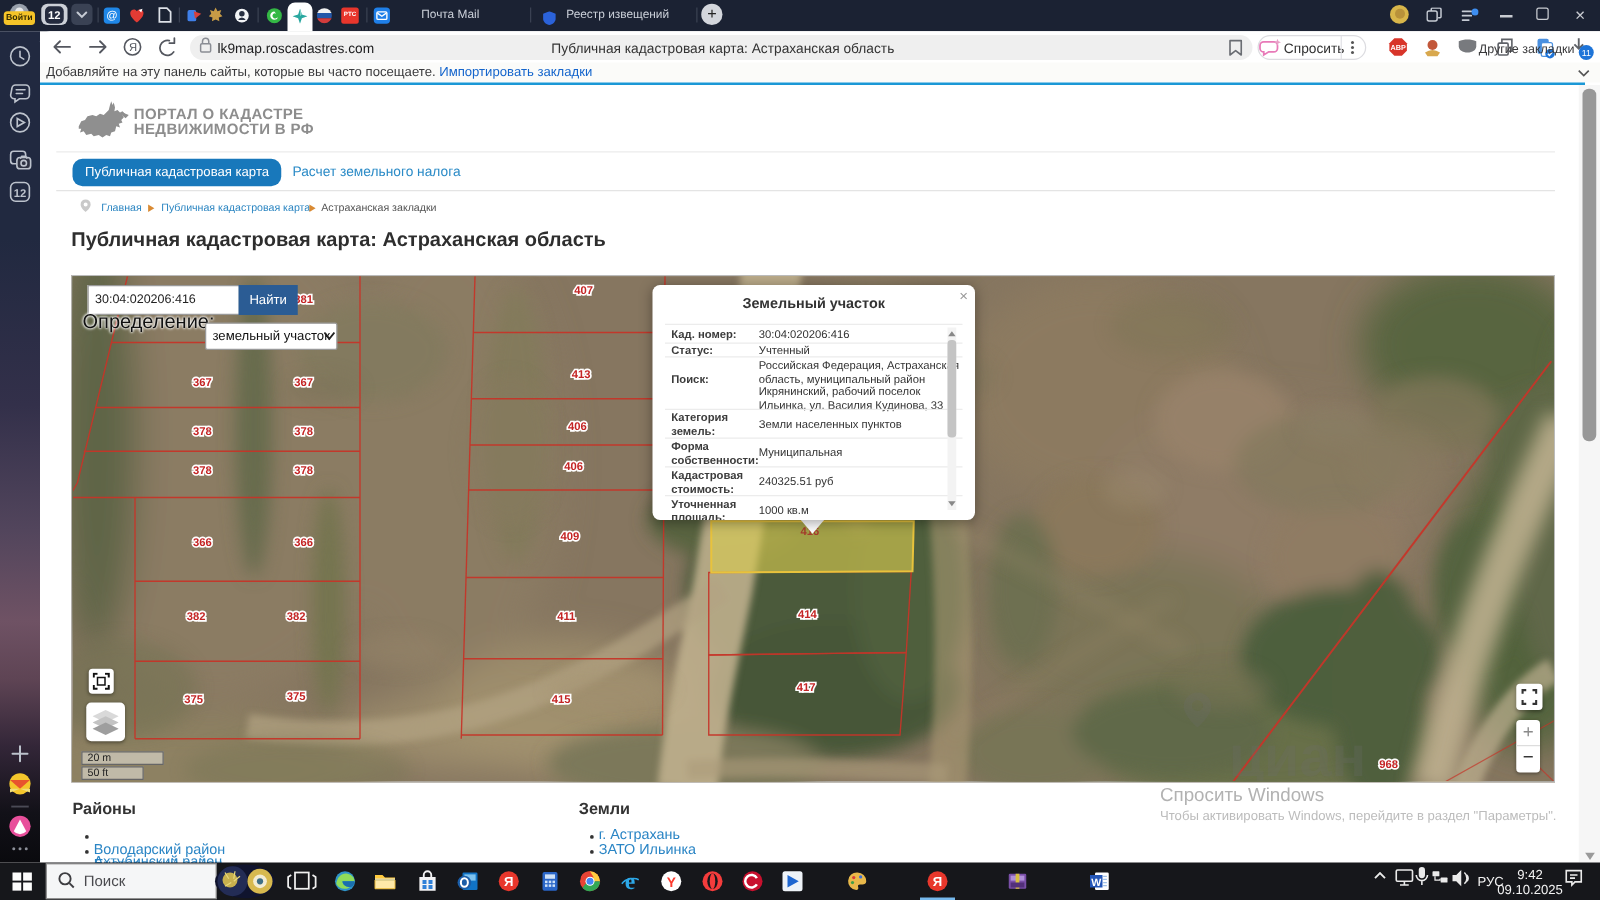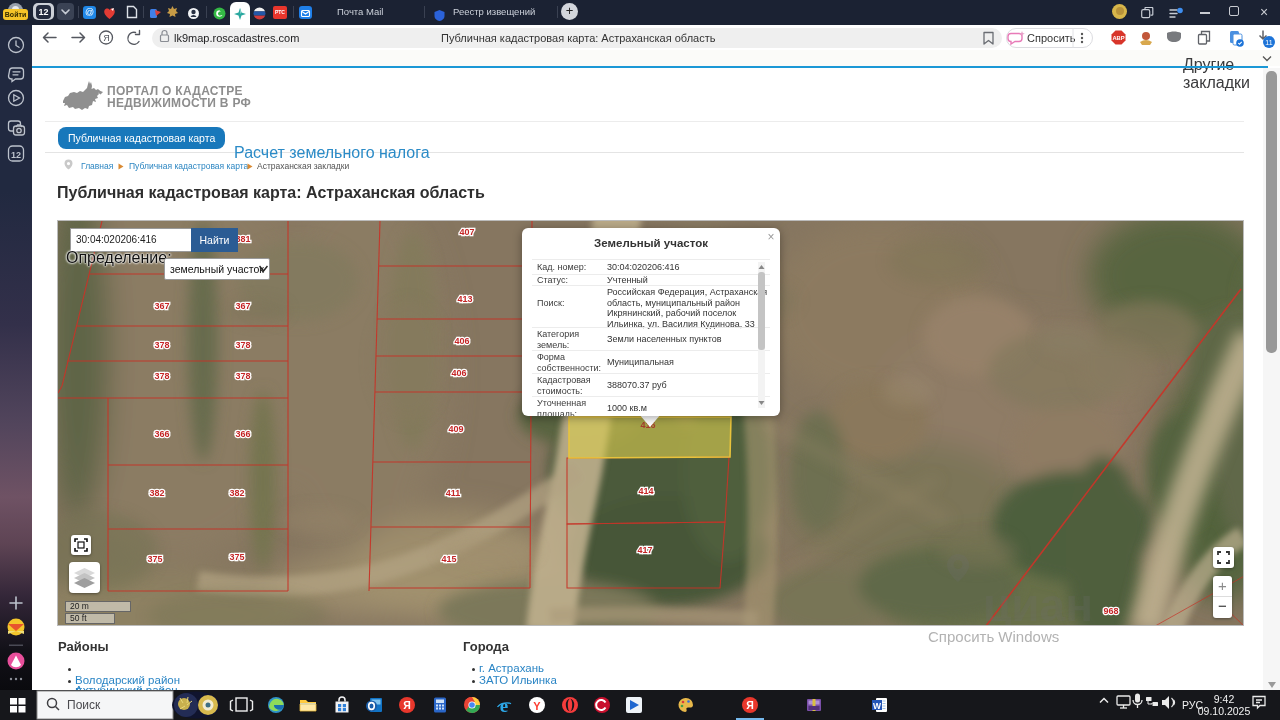--- a/index.html
+++ b/index.html
@@ -8,21 +8,21 @@
  font-family:"Liberation Sans",sans-serif;}
 .abs{position:absolute}
 #root{position:relative;width:1280px;height:720px;overflow:hidden;background:#fff}
 .tabtxt{font-size:9.5px;color:#ccd1da;white-space:nowrap}
 .ico13{width:13px;height:13px;border-radius:3px}
 .vsep{width:1px;height:12px;background:#3a4152;top:6px}
 a{text-decoration:none}
 .crumb{font-size:8.5px}
 .flink{font-size:11.5px;color:#2a85c5}
 .maplbl{font-size:9px;font-weight:bold;fill:#c42525;stroke:#ffffff;stroke-width:2.6px;paint-order:stroke;text-anchor:middle}
-.poplab{font-size:9px;font-weight:normal;color:#3c3c3c;white-space:nowrap}
+.poplab{font-size:9px;font-weight:bold;color:#3c3c3c;white-space:nowrap}
 .popval{font-size:9px;color:#333;white-space:nowrap}
 .popsep{left:10px;width:238px;height:1px;background:#ececec}
 </style>
 </head>
 <body>
 <div id="root">
 
 <div class="abs" style="left:0;top:0;width:1280px;height:25px;background:#1b2233"></div>
 
 <div class="abs" style="left:8px;top:3px;width:15px;height:15px;border-radius:50%;background:#98a0ac"></div>
@@ -188,35 +188,36 @@
       <circle cx="1208" cy="18" r="3.8" fill="#1e74d8"></circle>
       <path d="M1206.3 18 l1.2 1.3 2.2-2.4" stroke="#fff" stroke-width="1.1" fill="none"></path>
  <g stroke="#5f6268" stroke-width="1.5" fill="none">
         <path d="M1231 5.5 v8 M1227.5 10.5 l3.5 3.5 3.5-3.5"></path>
       </g>
  <circle cx="1237" cy="17" r="6" fill="#1e74d8"></circle>
       <text x="1237" y="19.5" font-size="7" fill="#fff" text-anchor="middle" font-family="Liberation Sans">11</text>
 </svg>
 
 <div class="abs" style="left:32px;top:50px;width:1248px;height:16px;background:#fbfbf9"></div>
-<div class="abs" style="left:1183px;top:56px;font-size:16px;color:#3a3a3c">Другие закладки</div>
+<div class="abs" style="left:37px;top:52px;font-size:10.5px;color:#3a3a3c">Добавляйте на эту панель сайты, которые вы часто посещаете. <a class="abs" style="position:static;color:#1565cc">Импортировать закладки</a></div>
+<div class="abs" style="left:1183px;top:34px;font-size:10px;color:#3a3a3c">Другие закладки</div>
 <svg class="abs" style="left:1262px;top:55px" width="10" height="8">
       <path d="M1 1.5 L5 5.5 L9 1.5" stroke="#555" stroke-width="1.3" fill="none"></path>
     </svg>
 <div class="abs" style="left:32px;top:66px;width:1236px;height:2px;background:#1b98d6"></div>
 
 <svg class="abs" style="left:62px;top:80px" width="42" height="33" viewBox="0 0 42 33">
  <path fill="#8f8f8f" d="M1 21 L3 17 L6 16 L8 13 L12 12 L15 13 L18 11 L21 12 L23 10 L25 8 L26 4 L27 1 L28 4 L29 2 L30 6 L29.5 9 L32 8 L34 10 L36 9 L38 11 L36 12 L37 14 L35 16 L36 18 L33 19 L34 22 L31 21 L30 25 L27 26 L26 29 L23 28 L20 30 L17 28 L13 29 L11 27 L7 28 L5 25 L2 26 L3 23 L1 23 Z"></path>
  <path fill="#8f8f8f" d="M36 10 l5 2 -2.5 2.5 -2.5 -2Z"></path>
 </svg>
 <div class="abs" style="left:107px;top:86px;font-size:12px;font-weight:bold;color:#8d8d8d;line-height:11.5px;letter-spacing:.3px">ПОРТАЛ О КАДАСТРЕ<br>НЕДВИЖИМОСТИ В РФ</div>
 <div class="abs" style="left:45px;top:121px;width:1199px;height:1px;background:#ececec"></div>
 <div class="abs" style="left:45px;top:152px;width:1199px;height:1px;background:#e4e4e4"></div>
 <div class="abs" style="left:58px;top:127px;height:22px;border-radius:8px;background:#1878bb;color:#fff;font-size:10.5px;line-height:22px;padding:0 10px">Публичная кадастровая карта</div>
-<div class="abs" style="left:234px;top:144px;font-size:16px;color:#2b8bc7">Расчет земельного налога</div>
+<div class="abs" style="left:234px;top:132px;font-size:11px;color:#2b8bc7">Расчет земельного налога</div>
 
 <svg class="abs" style="left:64px;top:159px" width="9" height="11">
       <path d="M4.5 0.5 a4 4 0 0 1 4 4 c0 3 -4 6 -4 6 c0 0 -4 -3 -4 -6 a4 4 0 0 1 4 -4Z M4.5 3 a1.6 1.6 0 1 0 0 3.2 a1.6 1.6 0 0 0 0 -3.2Z" fill="#c9c9c9" fill-rule="evenodd"></path>
     </svg>
 <div class="abs crumb" style="left:81px;top:161px;color:#2c86c2">Главная</div>
 <svg class="abs" style="left:118px;top:163px" width="6" height="7">
       <path d="M0.5 0.5 L5.5 3.5 L0.5 6.5Z" fill="#d98a33"></path>
     </svg>
 <div class="abs crumb" style="left:129px;top:161px;color:#2c86c2">Публичная кадастровая карта</div>
 <svg class="abs" style="left:247px;top:163px" width="6" height="7">
@@ -412,21 +413,21 @@
         <div class="abs popval" style="left:85px;top:34px">30:04:020206:416</div>
  <div class="abs poplab" style="left:15px;top:47px">Статус:</div>
         <div class="abs popval" style="left:85px;top:47px">Учтенный</div>
  <div class="abs poplab" style="left:15px;top:70px">Поиск:</div>
         <div class="abs popval" style="left:85px;top:59px;line-height:10.5px">Российская Федерация, Астраханская<br>область, муниципальный район<br>Икрянинский, рабочий поселок<br>Ильинка, ул. Василия Кудинова, 33</div>
  <div class="abs poplab" style="left:15px;top:101px;line-height:10.5px">Категория<br>земель:</div>
         <div class="abs popval" style="left:85px;top:106px">Земли населенных пунктов</div>
  <div class="abs poplab" style="left:15px;top:124px;line-height:10.5px">Форма<br>собственности:</div>
         <div class="abs popval" style="left:85px;top:129px">Муниципальная</div>
  <div class="abs poplab" style="left:15px;top:147px;line-height:10.5px">Кадастровая<br>стоимость:</div>
-        <div class="abs popval" style="left:85px;top:152px">388070.37 руб</div>
+        <div class="abs popval" style="left:85px;top:152px">240325.51 руб</div>
  <div class="abs poplab" style="left:15px;top:170px;line-height:10.5px">Уточненная<br>площадь:</div>
         <div class="abs popval" style="left:85px;top:175px">1000 кв.м</div>
  <div class="abs popsep" style="top:31px"></div>
  <div class="abs popsep" style="top:46px"></div>
  <div class="abs popsep" style="top:57px"></div>
  <div class="abs popsep" style="top:99px"></div>
  <div class="abs popsep" style="top:122px"></div>
  <div class="abs popsep" style="top:145px"></div>
  <div class="abs popsep" style="top:168px"></div>
  <div class="abs" style="left:236px;top:34px;width:7px;height:146px;background:#f3f3f3"></div>
@@ -439,27 +440,28 @@
         </svg>
 </div>
 </div>
 
 <div class="abs" style="left:58px;top:639px;font-size:13px;font-weight:bold;color:#333">Районы</div>
 <div class="abs" style="left:68px;top:668px;width:3px;height:3px;border-radius:50%;background:#333"></div>
 <a class="abs flink" style="left:75px;top:684px">Ахтубинский район</a>
 <div class="abs" style="left:68px;top:680px;width:3px;height:3px;border-radius:50%;background:#333"></div>
 <a class="abs flink" style="left:75px;top:674px">Володарский район</a>
 <div class="abs flink" style="left:75px;top:686px">Енотаевский район</div>
-<div class="abs" style="left:463px;top:639px;font-size:13px;font-weight:bold;color:#333">Города</div>
+<div class="abs" style="left:463px;top:639px;font-size:13px;font-weight:bold;color:#333">Земли</div>
 <div class="abs" style="left:472px;top:668px;width:3px;height:3px;border-radius:50%;background:#333"></div>
 <a class="abs flink" style="left:479px;top:662px">г. Астрахань</a>
 <div class="abs" style="left:472px;top:680px;width:3px;height:3px;border-radius:50%;background:#333"></div>
 <a class="abs flink" style="left:479px;top:674px">ЗАТО Ильинка</a>
 
 <div class="abs" style="left:928px;top:628px;font-size:15px;color:#b2b2b2">Спросить Windows</div>
+<div class="abs" style="left:928px;top:647px;font-size:10.5px;color:#bcbcbc">Чтобы активировать Windows, перейдите в раздел "Параметры".</div>
 
 <div class="abs" style="left:1263px;top:68px;width:17px;height:622px;background:#f6f6f6"></div>
 <div class="abs" style="left:1266px;top:71px;width:11px;height:282px;background:#989898;border-radius:5px"></div>
 <svg class="abs" style="left:1268px;top:682px" width="8" height="6">
       <path d="M0 0 L8 0 L4 6Z" fill="#9a9a9a"></path>
     </svg>
 
 <div class="abs" style="left:0;top:690px;width:1280px;height:30px;background:#16171b" id="taskbar"></div>
 <svg class="abs" style="left:0;top:690px" width="1280" height="30">
 

